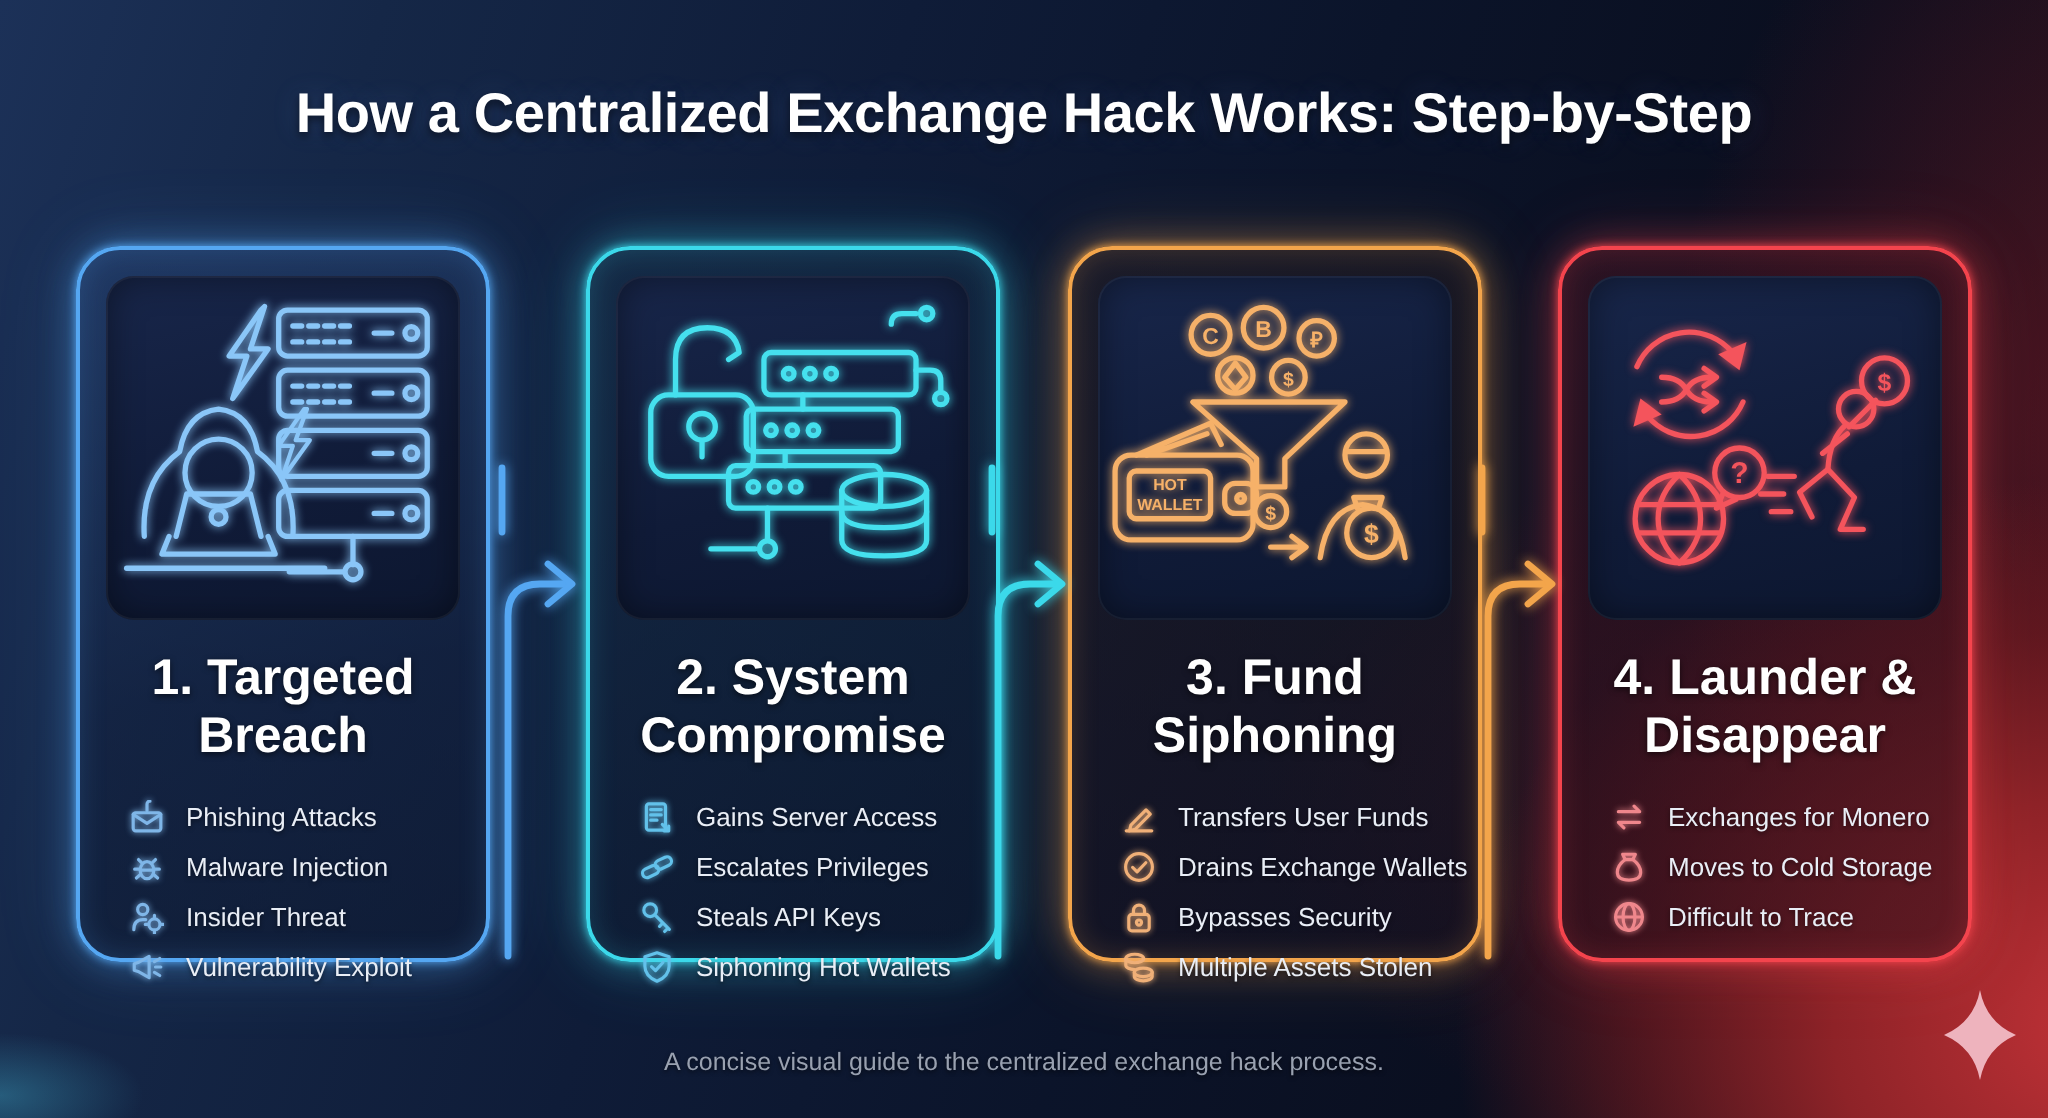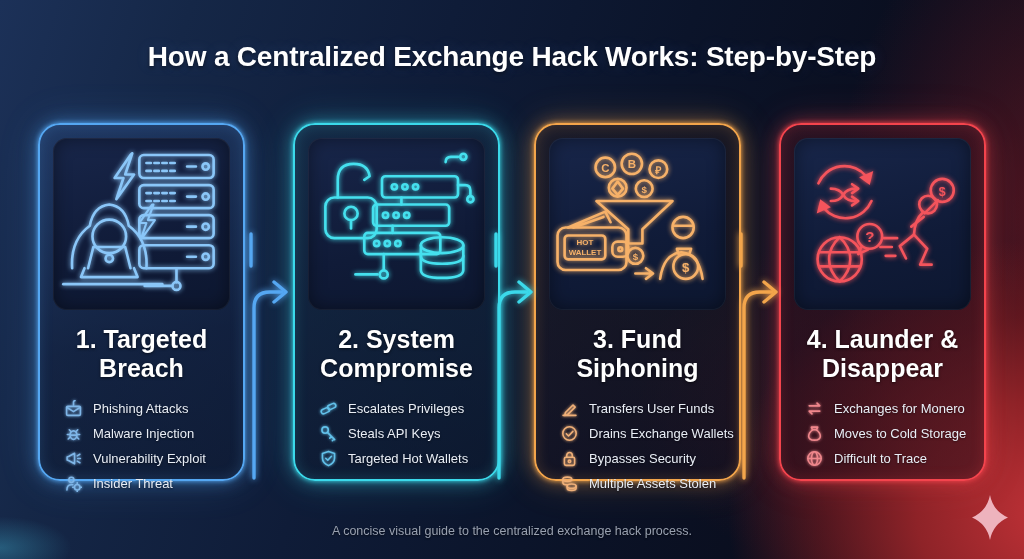--- a/index.html
+++ b/index.html
@@ -103,36 +103,36 @@
             <svg viewBox="0 0 16 16">
               <ellipse cx="8" cy="9.5" rx="3.2" ry="4"></ellipse>
               <path d="M5.8 6.3 4 4.5M10.2 6.3 12 4.5M4.8 9H2.2M4.9 11.5 3 13.2M11.2 9h2.6M11.1 11.5 13 13.2M5.3 9.5h5.4"></path>
             </svg>
           </span>
           <span>Malware Injection</span>
         </li>
       <li>
           <span class="li-icon">
             <svg viewBox="0 0 16 16">
-              <path d="M2 6.5v3l1.8.6 5.2 2.9V3L3.8 5.9Z"></path>
-              <path d="M11.5 5.5 14 4M11.5 10.5 14 12M12 8h2.5"></path>
-            </svg>
-          </span>
-          <span>Vulnerability Exploit</span>
-        </li>
-      <li>
-          <span class="li-icon">
-            <svg viewBox="0 0 16 16">
               <circle cx="6" cy="4.5" r="2.4"></circle>
               <path d="M1.8 14q0-4.8 4.2-4.8h1.4"></path>
               <circle cx="11.5" cy="11.5" r="2.6"></circle>
               <path d="M11.5 8.2v-1M11.5 15.8v-1M8.2 11.5h-1M15.8 11.5h-1"></path>
             </svg>
           </span>
           <span>Insider Threat</span>
+        </li>
+      <li>
+          <span class="li-icon">
+            <svg viewBox="0 0 16 16">
+              <path d="M2 6.5v3l1.8.6 5.2 2.9V3L3.8 5.9Z"></path>
+              <path d="M11.5 5.5 14 4M11.5 10.5 14 12M12 8h2.5"></path>
+            </svg>
+          </span>
+          <span>Vulnerability Exploit</span>
         </li>
     </ul>
   </article>
 
   <article class="card card-2">
     <div class="illus">
       <svg viewBox="0 0 190 160">
         <path d="M28 50V30Q28 12 46 12q16 0 18 14l-6 4"></path>
         <rect x="14" y="50" width="58" height="46" rx="10"></rect>
         <circle cx="43" cy="68" r="7.5"></circle>
@@ -160,20 +160,30 @@
         <ellipse cx="146" cy="104" rx="24" ry="9"></ellipse>
         <path d="M122 104v28q0 9 24 9t24-9v-28"></path>
         <path d="M122 116q0 9 24 9t24-9"></path>
       </svg>
     </div>
     <h2 class="step-title">2. System Compromise</h2>
     <ul class="items">
       <li>
           <span class="li-icon">
             <svg viewBox="0 0 16 16">
+              <rect x="3" y="1.8" width="9" height="12.4" rx="1.2"></rect>
+              <path d="M5 4.5h5M5 7h5M5 9.5h3"></path>
+              <path d="M10.5 11.5l3 3M13.5 14.5v-2.2M13.5 14.5h-2.2"></path>
+            </svg>
+          </span>
+          <span>Gains Server Access</span>
+        </li>
+      <li>
+          <span class="li-icon">
+            <svg viewBox="0 0 16 16">
               <rect x="1" y="8" width="8" height="4.2" rx="2.1" transform="rotate(-25 5 10.1)"></rect>
               <rect x="7" y="4" width="8" height="4.2" rx="2.1" transform="rotate(-25 11 6.1)"></rect>
             </svg>
           </span>
           <span>Escalates Privileges</span>
         </li>
       <li>
           <span class="li-icon">
             <svg viewBox="0 0 16 16">
               <circle cx="4.8" cy="4.8" r="3"></circle>
@@ -182,21 +192,21 @@
           </span>
           <span>Steals API Keys</span>
         </li>
       <li>
           <span class="li-icon">
             <svg viewBox="0 0 16 16">
               <path d="M8 1.3 13.7 3.2v4.4q0 4.6-5.7 7.1Q2.3 12.2 2.3 7.6V3.2Z"></path>
               <path d="M5.4 7.8 7.3 9.7l3.5-3.8"></path>
             </svg>
           </span>
-          <span>Targeted Hot Wallets</span>
+          <span>Siphoning Hot Wallets</span>
         </li>
     </ul>
   </article>
 
   <article class="card card-3">
     <div class="illus">
       <svg viewBox="0 0 190 160">
         <circle cx="58" cy="16" r="11"></circle>
           <text x="58" y="21" font-size="13" text-anchor="middle">C</text>
         <circle cx="88" cy="12" r="11.5"></circle>

